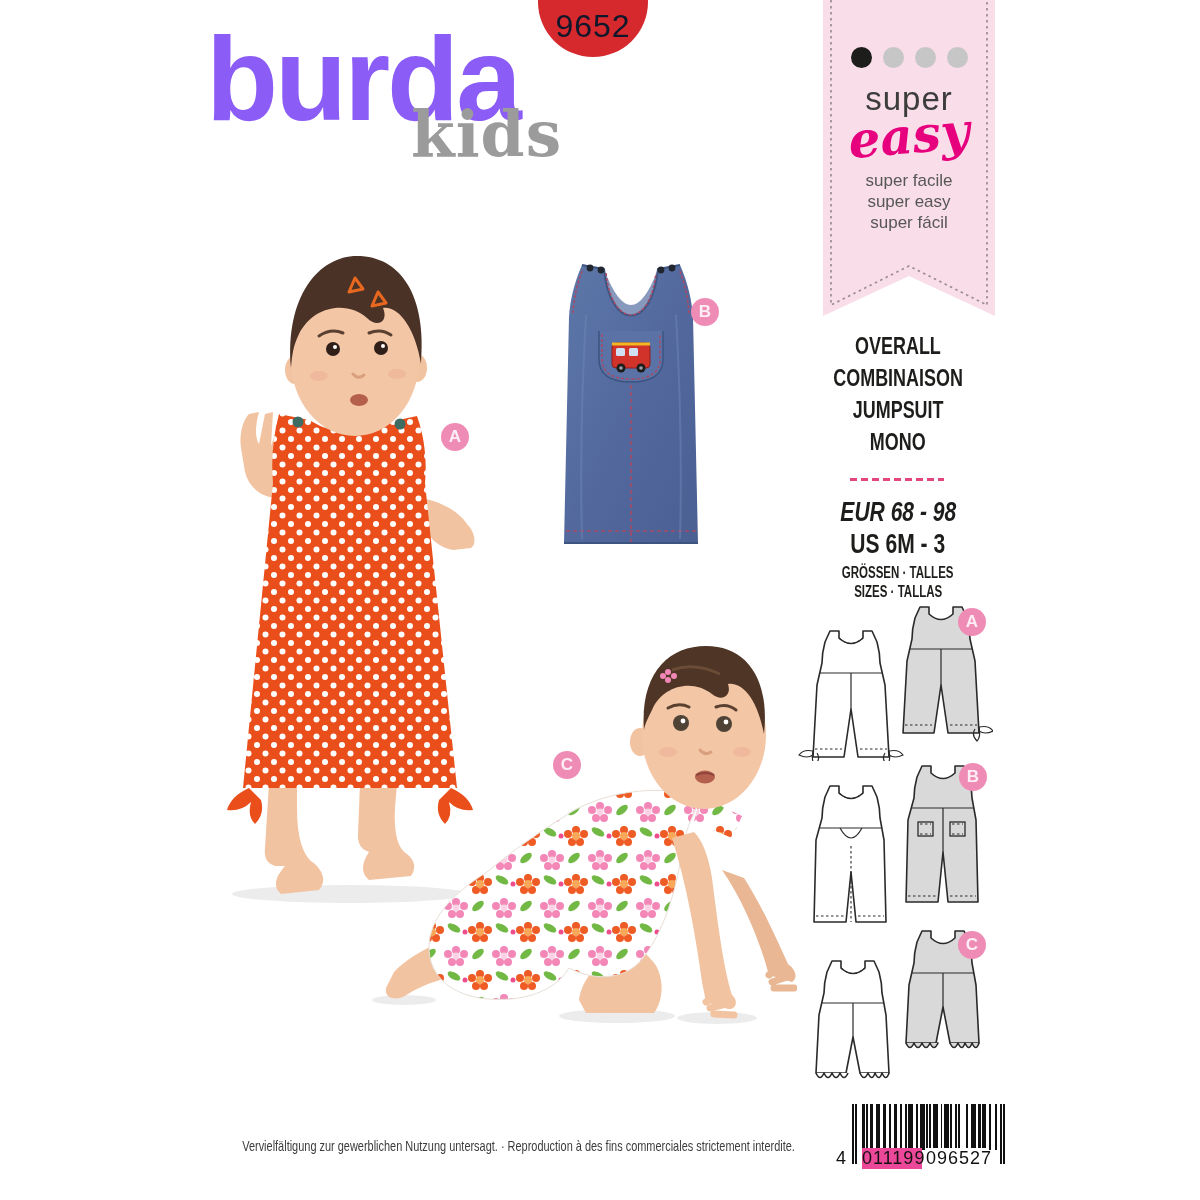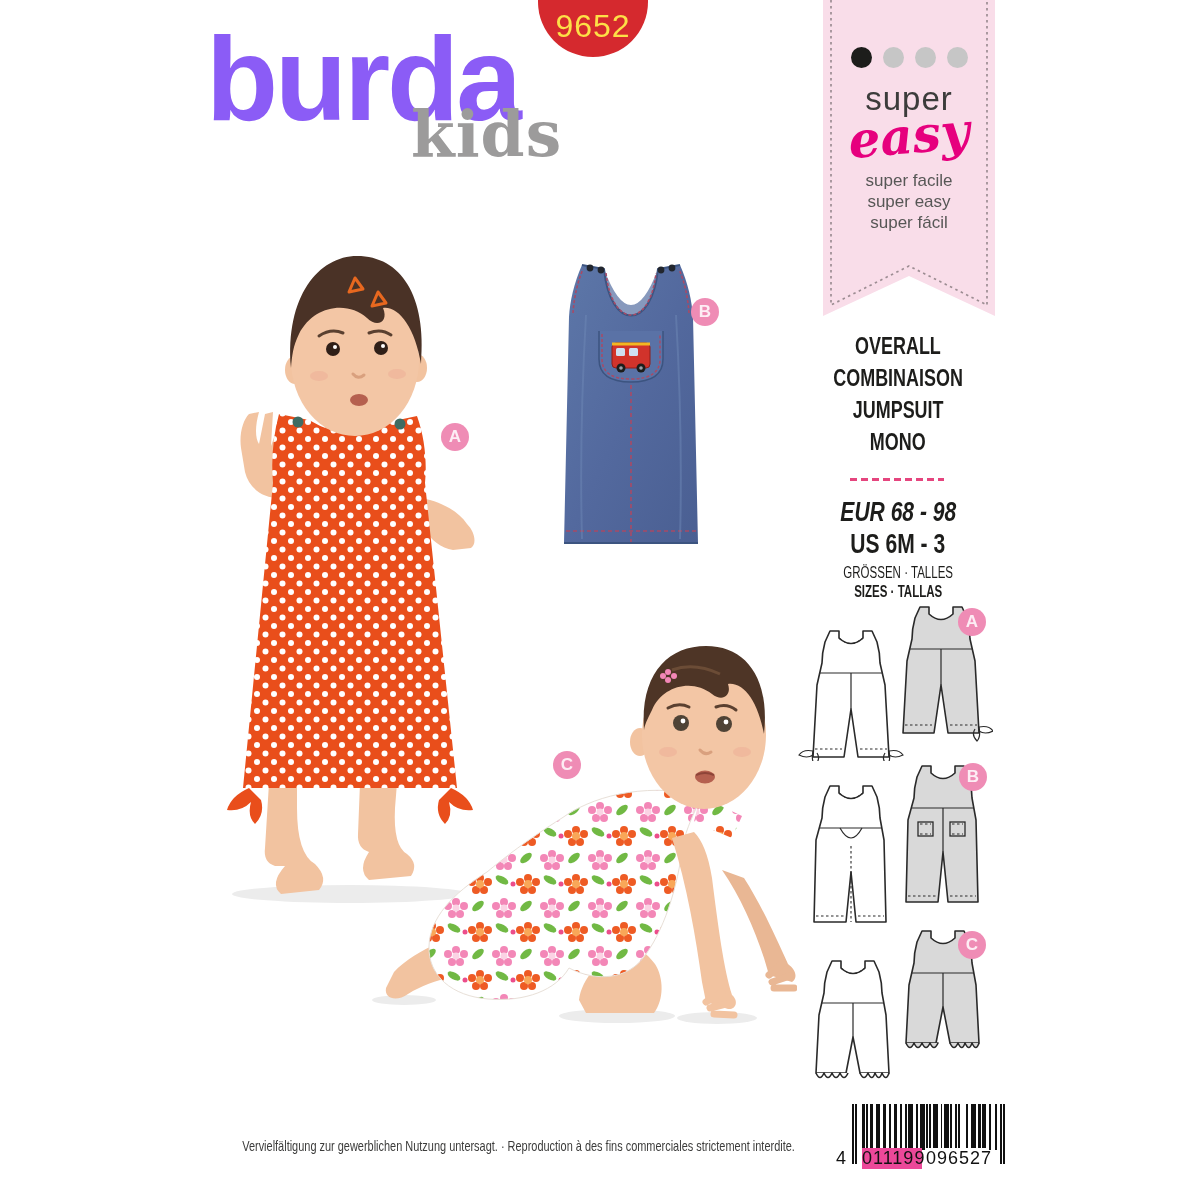--- a/index.html
+++ b/index.html
@@ -6,21 +6,21 @@
   .page{position:relative;width:1200px;height:1200px;background:#fff;overflow:hidden;
         font-family:"Liberation Sans",sans-serif;color:#1d1d1b;}
   .abs{position:absolute;}
   
   .burda{left:206px;top:20px;font-size:118px;font-weight:bold;letter-spacing:-3px;color:#8b5cf6;line-height:1;text-align:center;}
   .kids{left:411px;top:103px;font-size:63px;font-weight:bold;color:#9c9b9b;
         font-family:"DejaVu Serif",serif;letter-spacing:1px;line-height:1;}
   
   .pnum{left:538px;top:0;width:110px;height:57px;background:#d5292e;
         border-radius:0 0 55px 55px;text-align:center;}
-  .pnum span{display:inline-block;margin-top:8px;color:#fde047;font-size:32px;letter-spacing:1px;}
+  .pnum span{display:inline-block;margin-top:8px;color:#0f172a;font-size:32px;letter-spacing:1px;}
   
   .ribbon{left:813px;top:0;width:152px;height:322px;margin-left:10px;}
   .ribbon svg{position:absolute;left:0;top:0;}
   .dots{left:28px;top:47px;display:flex;gap:11px;}
   .dot{width:21px;height:21px;border-radius:50%;display:inline-block;}
   .dot.filled{background:#1d1d1b;}
   .dot.empty{background:#c6c6c6;}
   .super{left:0;top:80px;width:172px;text-align:center;font-size:33px;color:#3c3c3b;letter-spacing:1px;}
   .easy{left:0;top:106px;width:172px;text-align:center;font-size:50px;color:#e6007e;
         font-family:"DejaVu Serif",serif;font-style:italic;font-weight:bold;transform:rotate(-5deg);}
@@ -28,21 +28,21 @@
   
   .info{left:802px;width:192px;text-align:center;}
   .cond{display:inline-block;transform:scaleX(0.78);transform-origin:center;white-space:nowrap;}
   .cond2{display:inline-block;transform:scaleX(0.72);transform-origin:center;white-space:nowrap;}
   .gname{font-size:23px;font-weight:bold;line-height:32px;}
   .names{top:330px;}
   .dashsep{left:850px;top:478px;width:94px;height:3px;
            background:repeating-linear-gradient(90deg,#e5457e 0 7px,transparent 7px 11px);}
   .szeur{top:497px;font-size:27px;font-weight:bold;font-style:italic;}
   .szus{top:529px;font-size:27px;font-weight:bold;}
-  .szcap1{top:564px;font-size:16px;font-weight:normal;}
+  .szcap1{top:564px;font-size:16px;font-weight:bold;}
   .szcap2{top:583px;font-size:16px;font-weight:bold;}
   
   .badge{width:28px;height:28px;border-radius:50%;background:#ef8cb5;color:#fdedf4;
          font-size:17px;font-weight:bold;text-align:center;line-height:28px;}
   
   .legal{left:140px;top:1136px;width:620px;text-align:right;font-size:15px;line-height:19px;color:#3c3c3b;}
   .legal .cline{display:inline-block;transform:scaleX(0.73);transform-origin:center;white-space:nowrap;}
   
   .barcode{left:838px;top:1104px;width:172px;height:85px;}
   .bc-bars{position:absolute;left:14px;top:0;width:153px;height:62px;}

